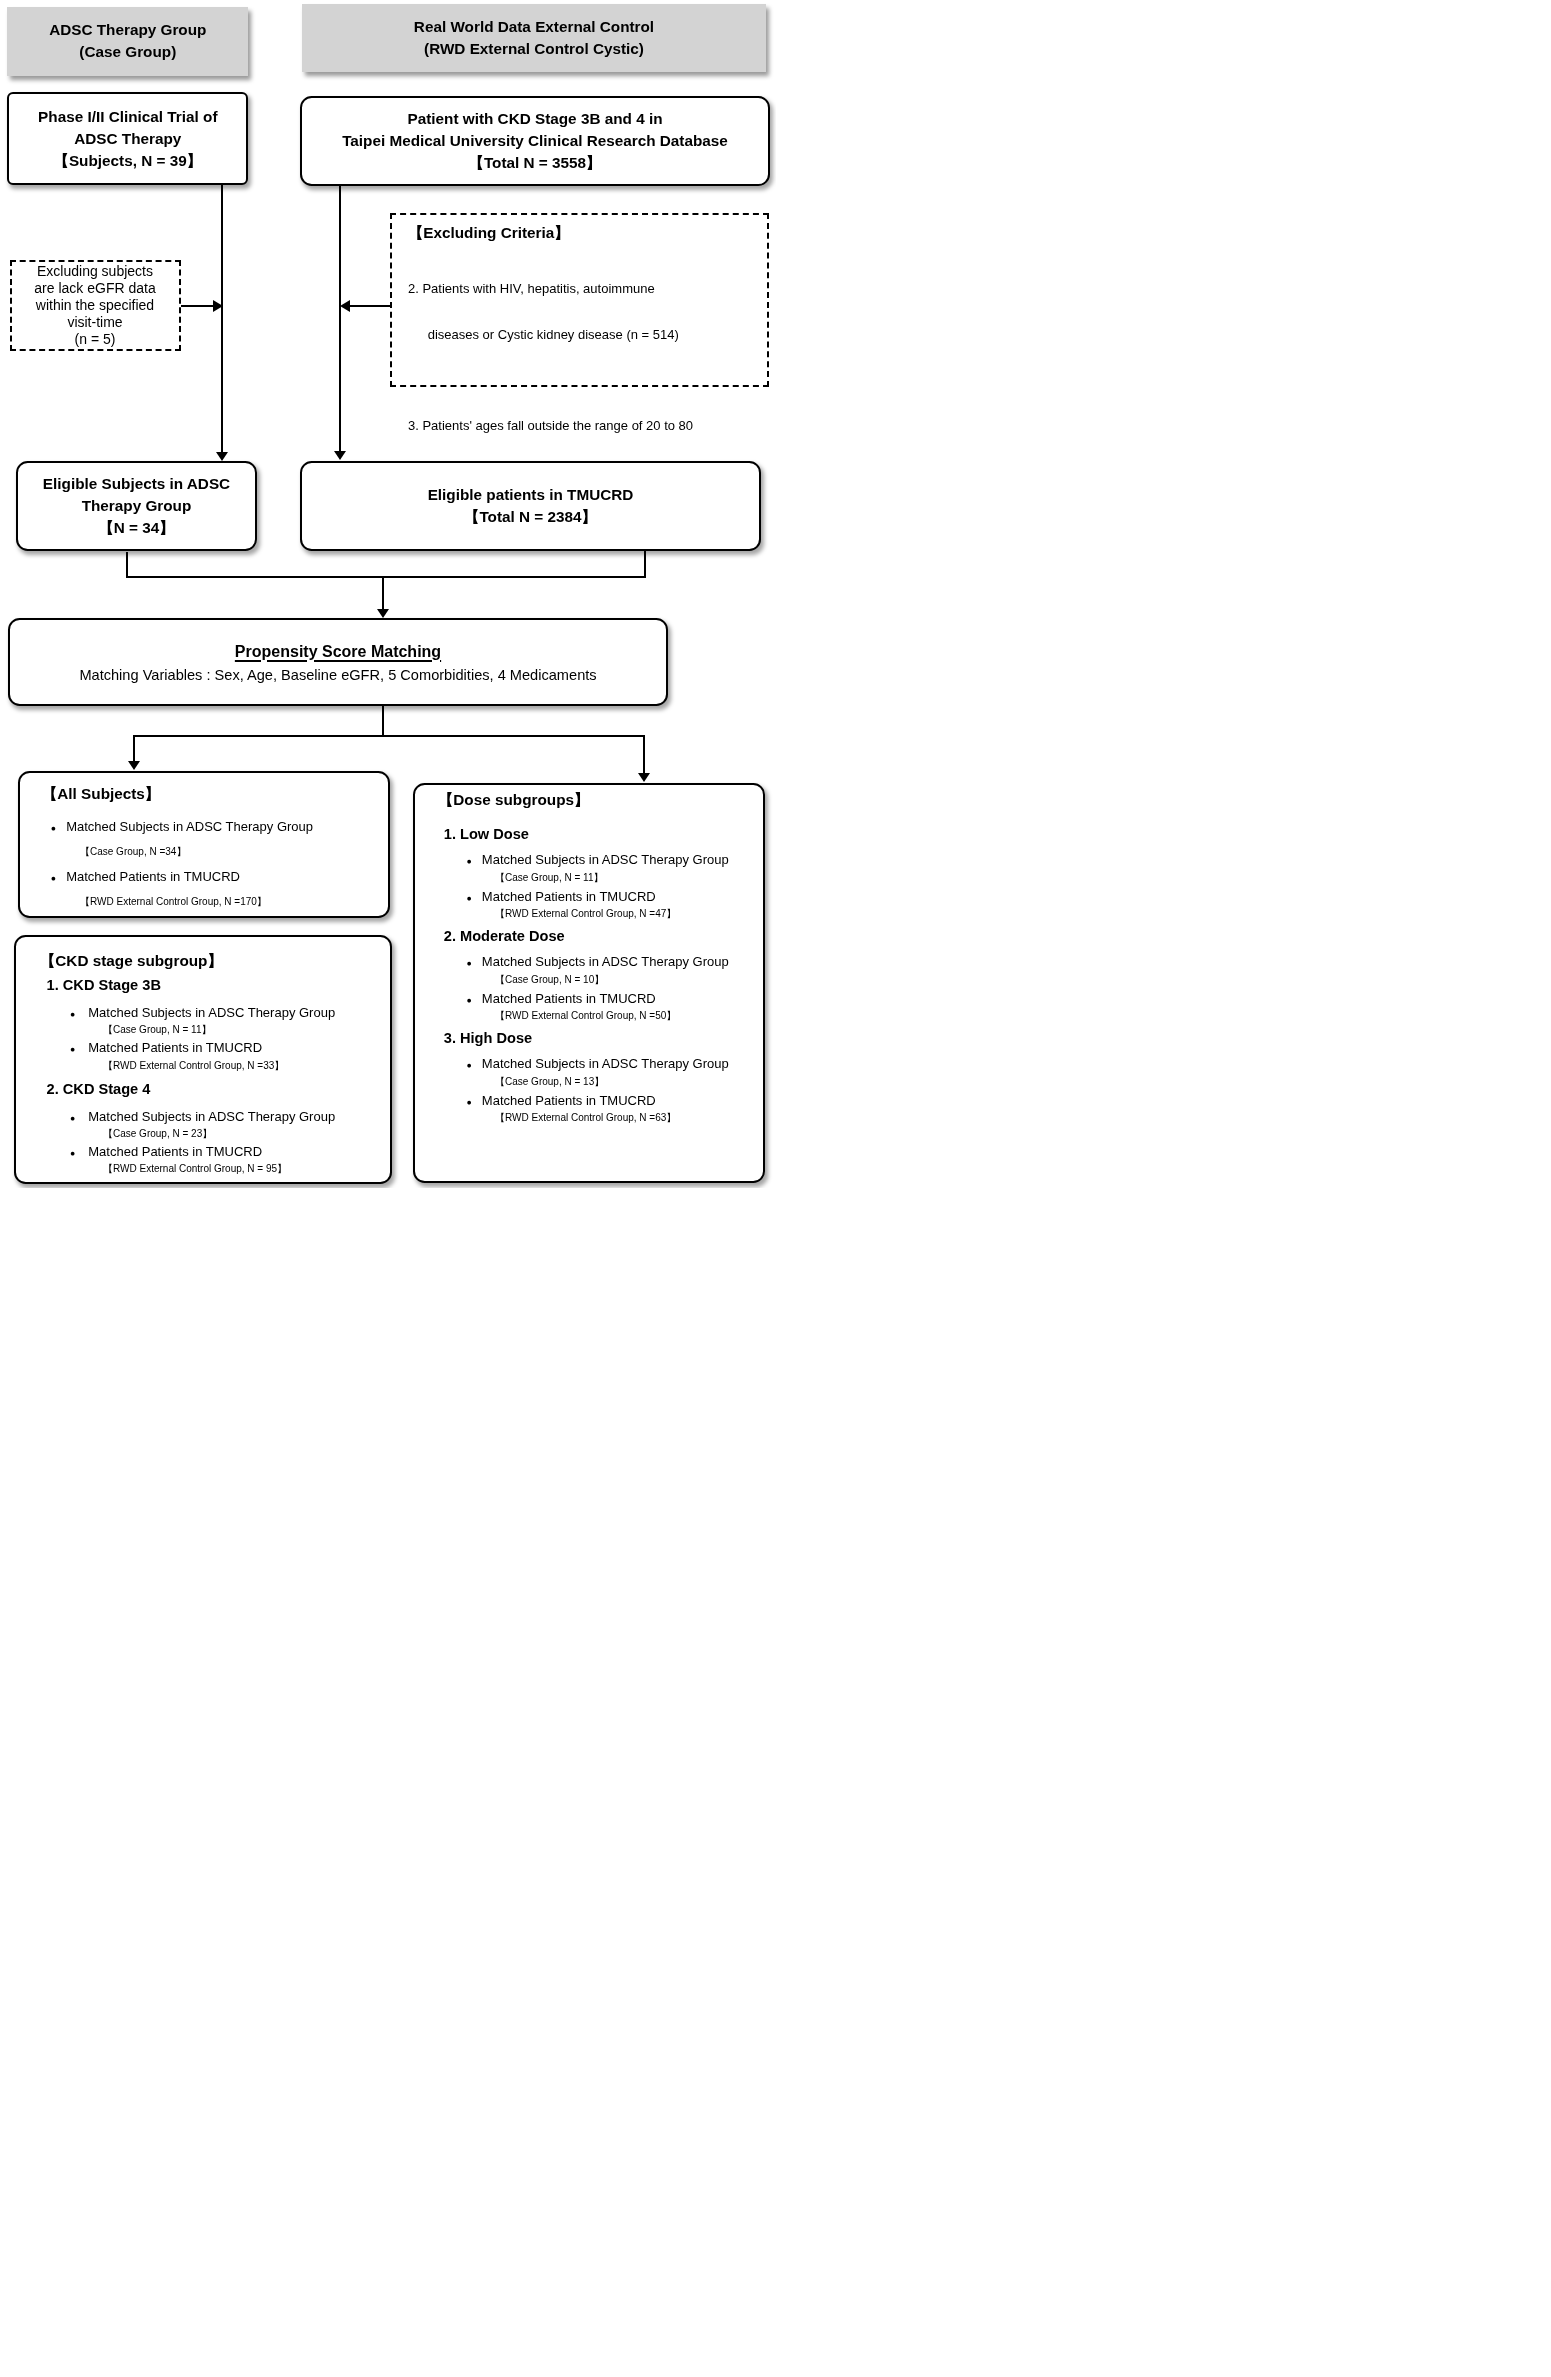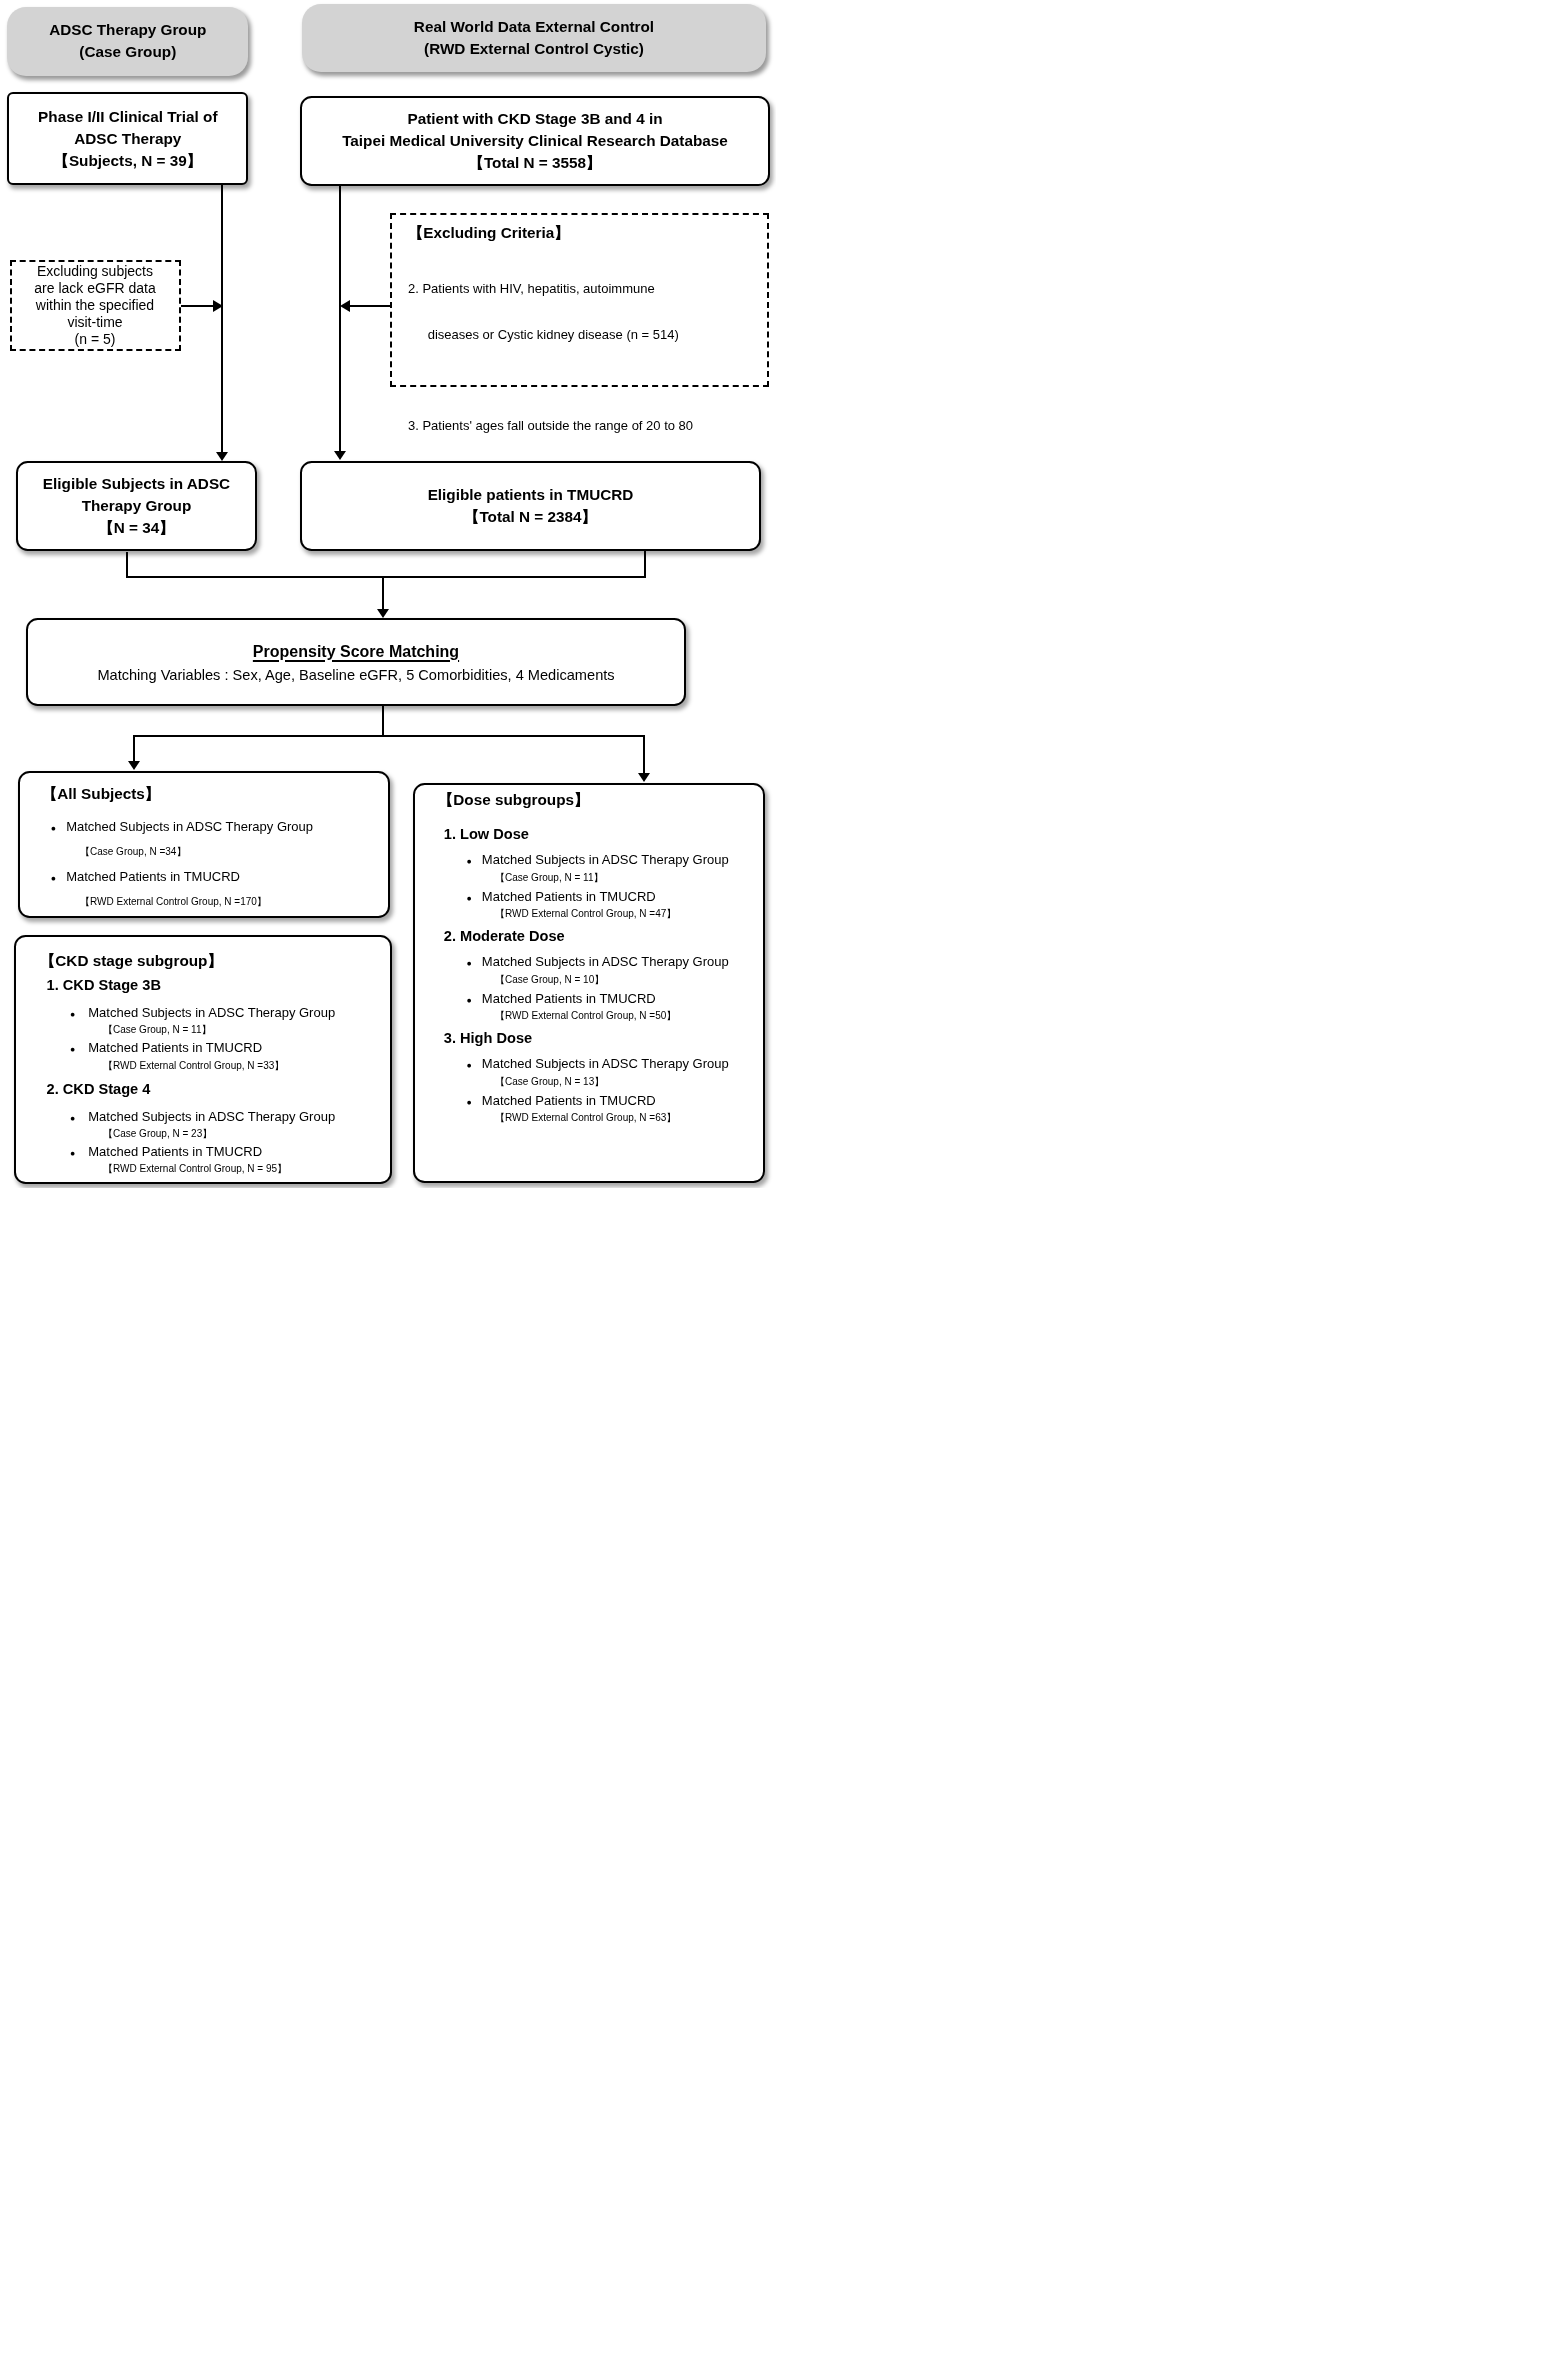--- a/index.html
+++ b/index.html
@@ -4,38 +4,38 @@
 <style>
   html,body { margin:0; padding:0; background:#ffffff; }
   .canvas {
     position:relative; width:776px; height:1188px; background:#ffffff;
     font-family:"Liberation Sans","DejaVu Sans",sans-serif; color:#000;
     overflow:hidden;
   }
   .box { position:absolute; box-sizing:border-box; background:#ffffff;
          border:2.2px solid #000; border-radius:11.7px;
          box-shadow:2.2px 3.6px 4.4px rgba(0,0,0,0.35); }
-  .gray { background:#d3d3d3; border:none; border-radius:19px;
+  .gray { background:#d3d3d3; border:none; border-radius:0;
           box-shadow:2.9px 3.6px 4.4px rgba(0,0,0,0.40); }
   .dashed { border:2.2px dashed #000; border-radius:0; box-shadow:none; }
   .center-col { display:flex; flex-direction:column; align-items:center;
                 justify-content:center; text-align:center; }
   .t-bold { font-weight:bold; font-size:15.3px; line-height:22px; white-space:pre; }
   .dl-line { font-size:14px; line-height:17px; white-space:pre; }
 
   
   #hdr-left  { left:7.3px;  top:6.6px;   width:241px; height:69px; }
   #hdr-right { left:302px; top:4.4px;   width:464px; height:68px; }
   #trial     { left:7.3px;  top:92px; width:241px; height:93px;border-radius:6px; }
   #rwd       { left:300px; top:96px; width:470px; height:90px; }
   #dash-left { left:9.5px;  top:260px; width:171px; height:91px; }
   #dash-right{ left:390px; top:213px; width:379px; height:174px; }
   #elig-left { left:16px;  top:461px; width:241px; height:90px; }
   #elig-right{ left:300px; top:461px; width:461px; height:90px; }
-  #psm       { left:26px;  top:618px; width:660px; height:88px; }
+  #psm       { left:8px;  top:618px; width:660px; height:88px; }
   #all-subjects { left:18px;  top:771px; width:372px; height:147px; }
   #ckd       { left:14px;  top:935px; width:378px; height:249px; }
   #dose      { left:413px; top:783px; width:352px; height:400px; }
 
   
   #psm .psm-title { font-weight:bold; font-size:16px; line-height:25px;
       text-decoration:underline; text-decoration-thickness:1.5px; text-underline-offset:2.9px; white-space:pre; }
   #psm .psm-sub { font-size:14.6px; line-height:22px; white-space:pre; }
 
   

